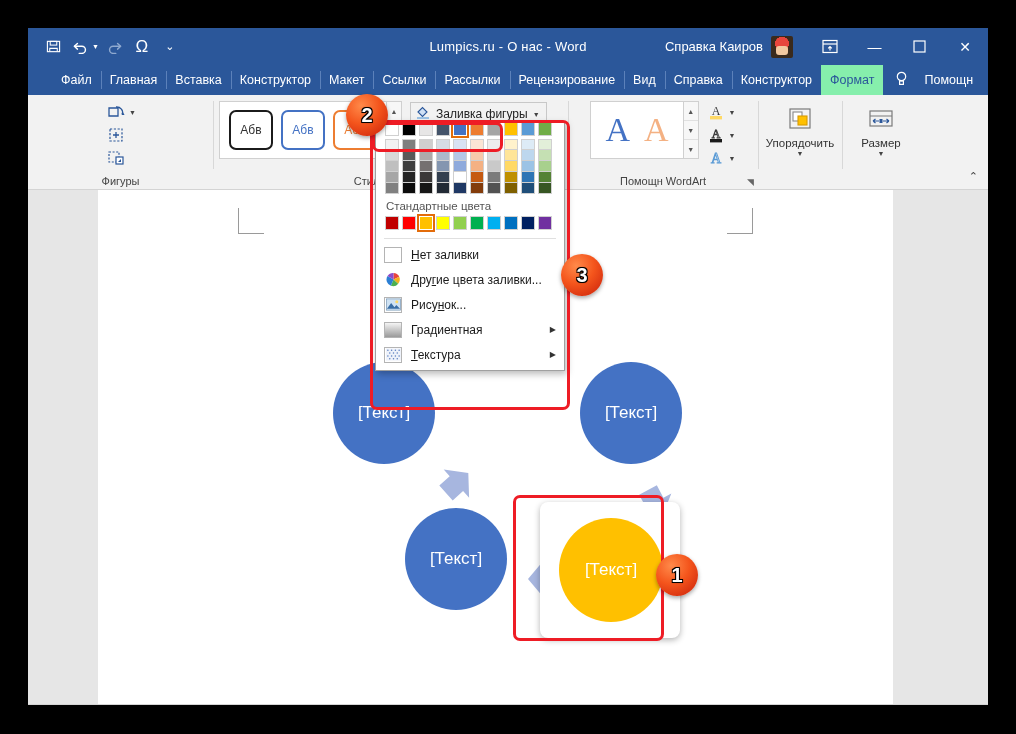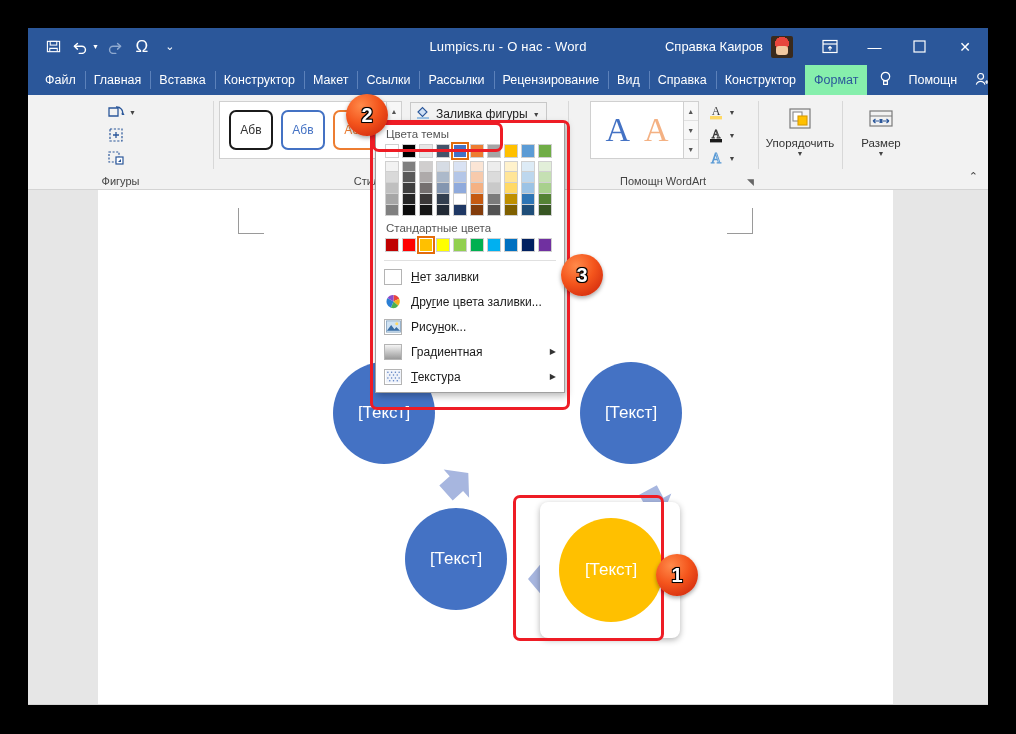--- a/index.html
+++ b/index.html
@@ -79,21 +79,21 @@
   }
   .win-btn.close-btn { width: 46px; }
   .ribbon-display svg { display:block; }
 
   
   .tabbar {
     height: 30px;
     background: #2b579a;
     display: flex; align-items: stretch;
     position: relative;
-    padding-left: 8px;
+    padding-left: 24px;
   }
   .tab {
     padding: 0 9px;
     display: flex; align-items: center;
     color: #ffffff;
     font-size: 12.5px;
     position: relative;
     white-space: nowrap;
   }
   .tab + .tab::before {
@@ -575,21 +575,20 @@
   <div class="statusbar">
     
     
     
     
 
     
   </div>
 
   <div class="fill-menu">
-    <div class="menu-section-label">Цвета темы</div>
     <div class="swatch-grid">
       <div class="swatch-row" id="theme-base-row">
           <div class="sw" style="background: rgb(255, 255, 255);"></div>
           <div class="sw" style="background: rgb(0, 0, 0);"></div>
           <div class="sw" style="background: rgb(231, 230, 230);"></div>
           <div class="sw" style="background: rgb(68, 84, 106);"></div>
           <div class="sw selected" style="background: rgb(68, 114, 196);"></div>
           <div class="sw" style="background: rgb(237, 125, 49);"></div>
           <div class="sw" style="background: rgb(165, 165, 165);"></div>
           <div class="sw" style="background: rgb(255, 192, 0);"></div>

